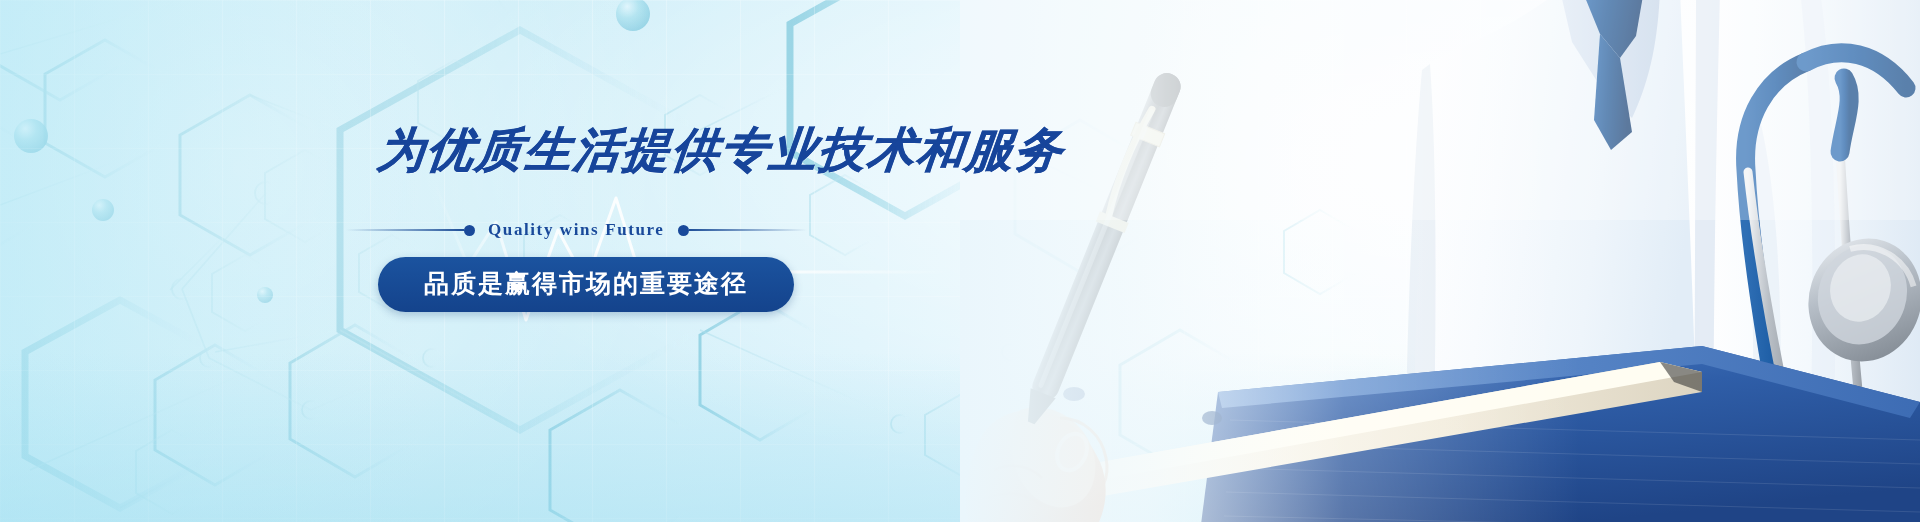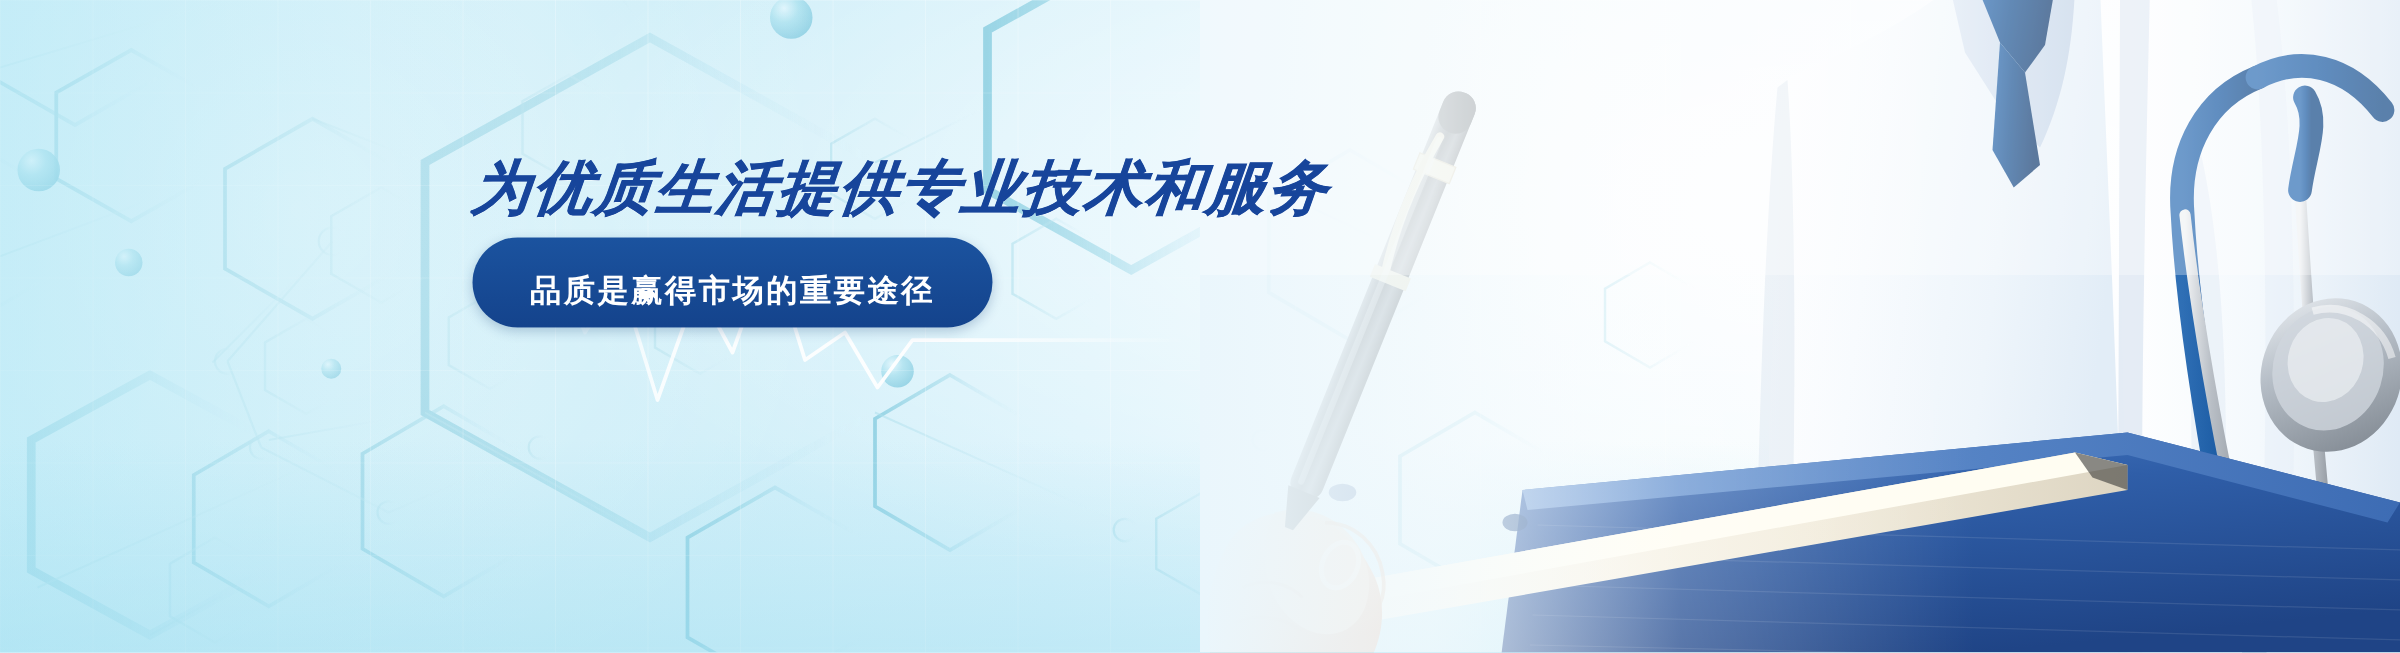--- a/index.html
+++ b/index.html
@@ -79,21 +79,21 @@
     font-weight:700;font-size:17px;letter-spacing:1.6px;
     color:#19499a;white-space:nowrap;
     padding:0 13px;
   }
   .pill{
     margin-top:17px;
     display:inline-block;
     background:linear-gradient(180deg,#1b539f 0%,#14438c 100%);
     color:#ffffff;
     border-radius:40px;
-    padding:31px 46px 16px;
+    padding:14px 46px 16px;
     font-size:25px;font-weight:700;letter-spacing:2px;
     line-height:1;white-space:nowrap;
     box-shadow:0 3px 9px rgba(16,60,120,.25);
     border:none;
   }
 </style>
 </head>
 <body>
 
 <div class="banner">
@@ -375,18 +375,25 @@
       <rect x="0" y="0" width="620" height="522" fill="url(#fadeleft)"></rect>
 
       <rect x="0" y="0" width="960" height="220" fill="#ffffff" opacity=".30"></rect>
     </svg>
   </div>
 
   <div class="content">
 
     <div class="headline">为优质生活提供专业技术和服务</div>
 
+    <div class="divider">
+      <span class="rule"></span>
+      <span class="dot"></span>
+      <span class="en">Quality wins Future</span>
+      <span class="dot"></span>
+      <span class="rule right"></span>
+    </div>
 
     <div class="pill">品质是赢得市场的重要途径</div>
 
   </div>
 
 </div>
 
 </body></html>

